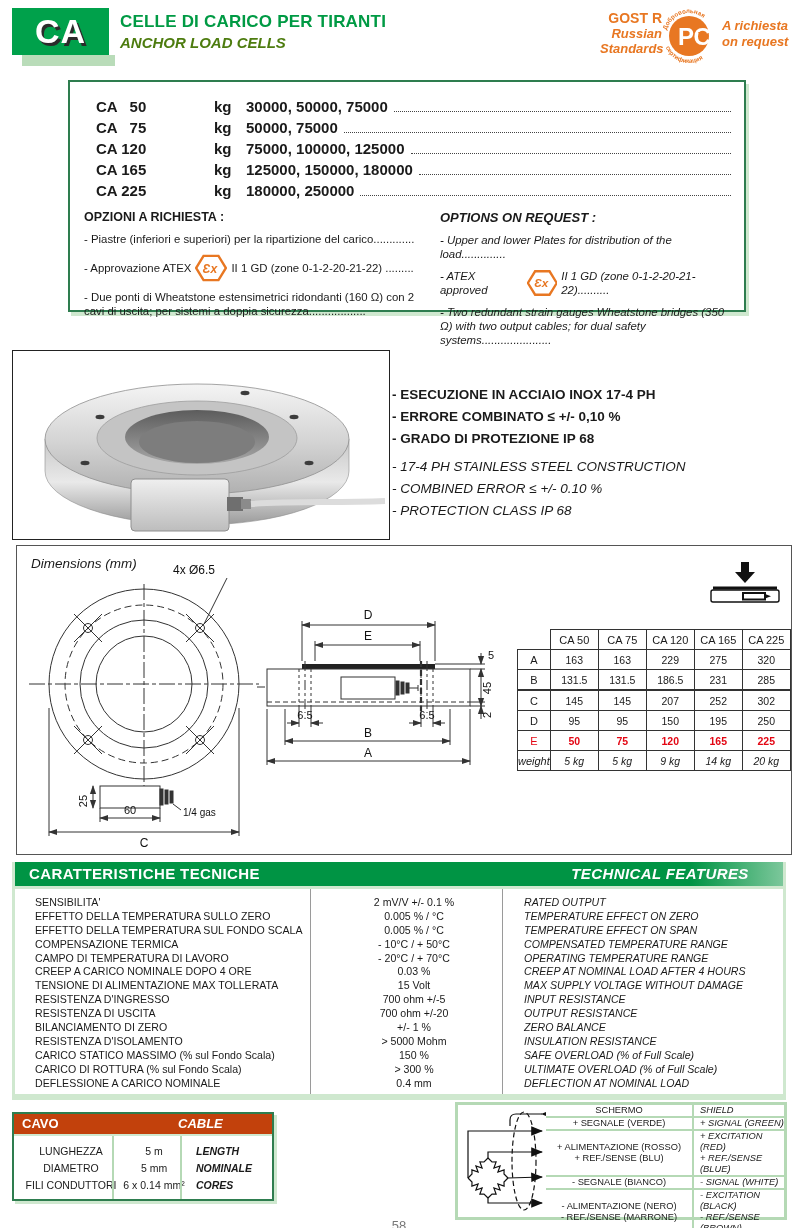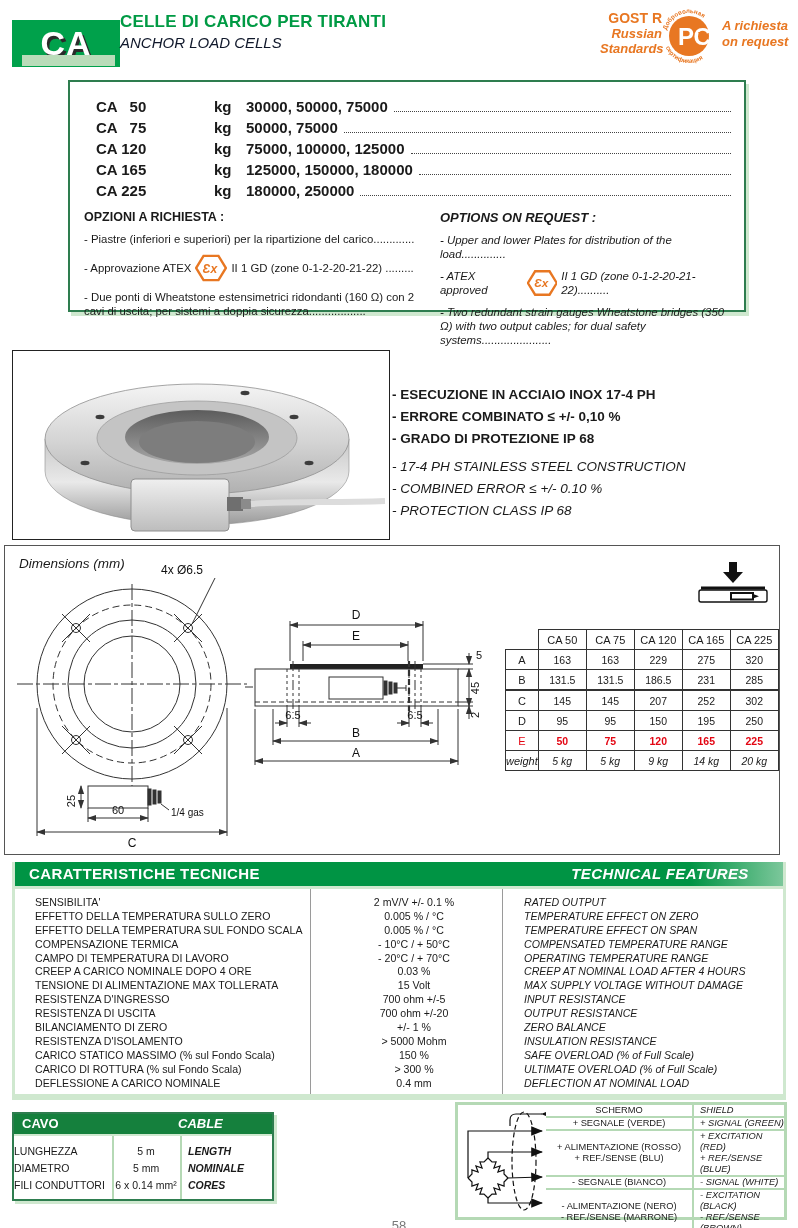--- a/index.html
+++ b/index.html
@@ -4,21 +4,21 @@
 <style>
   html,body{margin:0;padding:0;}
   body{width:798px;height:1228px;overflow:hidden;position:relative;background:#ffffff;
        font-family:"Liberation Sans",sans-serif;color:#1a1a1a;}
   .abs{position:absolute;}
   
   .badge{background:#00A14B;display:flex;align-items:center;justify-content:center;}
   .badge span{font-size:34px;font-weight:bold;color:#fff;text-shadow:2.5px 2.5px 0 #2b2b2b;letter-spacing:1px;}
   .badge-echo{background:#b9dcb9;}
   .title-it{color:#009A44;font-weight:bold;font-size:17px;letter-spacing:.2px;}
-  .title-en{color:#0f172a;font-weight:normal;font-style:italic;font-size:15px;margin-top:2px;}
+  .title-en{color:#4d7c0f;font-weight:bold;font-style:italic;font-size:15px;margin-top:2px;}
   .orange{color:#E87722;}
   .gost1{font-weight:bold;font-size:14px;}
   .gost2{font-weight:bold;font-style:italic;font-size:13px;line-height:15px;}
   .req{font-weight:bold;font-style:italic;font-size:13px;line-height:16px;}
   
   .models-box{border:2px solid #2e7d4f;background:#fff;box-shadow:3px 4px 0 #cfe8cf;}
   .model-row{display:flex;align-items:flex-end;font-weight:bold;font-size:15px;height:21px;}
   .model-code{width:118px;white-space:pre;}
   .model-unit{width:32px;}
   .model-caps{white-space:nowrap;}
@@ -51,43 +51,43 @@
   .spec-head .t-it{position:absolute;left:14px;top:3px;color:#fff;font-weight:bold;font-size:15px;letter-spacing:.4px;}
   .spec-head .t-en{position:absolute;left:500px;width:290px;text-align:center;top:3px;color:#fff;font-weight:bold;font-style:italic;font-size:15px;letter-spacing:.4px;}
   .spec-body{position:relative;padding:6px 0 5px 0;}
   .spec-row{display:flex;height:13.9px;align-items:center;font-size:10.6px;}
   .spec-row .c-it{width:283px;padding-left:20px;white-space:nowrap;}
   .spec-row .c-val{width:192px;text-align:center;white-space:nowrap;}
   .spec-row .c-en{flex:1;padding-left:14px;font-style:italic;white-space:nowrap;}
   .vline{position:absolute;top:0;bottom:0;width:1px;background:#9a9a9a;}
   
   .cable{border:2px solid #2e7d4f;background:#fff;box-shadow:3px 3px 0 #cfe8cf;}
-  .cable-head{height:20px;background:#15803d;position:relative;border-bottom:2px solid #cfe8cf;}
+  .cable-head{height:20px;background:#c2410c;position:relative;border-bottom:2px solid #cfe8cf;}
   .cable-head .t-it{position:absolute;left:8px;top:2px;color:#fff;font-weight:bold;font-size:13px;}
   .cable-head .t-en{position:absolute;left:164px;top:2px;color:#fff;font-weight:bold;font-style:italic;font-size:13px;}
   .cable-body{position:relative;padding:6px 0;}
   .cable-row{display:flex;height:17px;align-items:center;font-size:10.5px;}
-  .cable-row .c1{width:98px;}
+  .cable-row .c1{width:98px;padding-left:8px;text-align:center;}
   .cable-row .c2{width:68px;text-align:center;}
   .cable-row .c3{flex:1;padding-left:8px;font-style:italic;font-weight:bold;}
   
   .wiring{border:3px solid #b5d9b5;background:#fff;display:flex;}
   .wire-table{flex:1;display:flex;flex-direction:column;}
   .wire-row{display:flex;border-top:2px solid #b5d9b5;flex:1;}
   .wire-row:first-child{border-top:none;}
   .wire-row .wc{display:flex;align-items:center;justify-content:center;font-size:9.3px;white-space:pre-line;text-align:center;line-height:11px;}
   .wire-row .wit{width:146px;border-right:2px solid #b5d9b5;}
   .wire-row .wen{flex:1;justify-content:flex-start;padding-left:6px;text-align:left;font-style:italic;}
   .pagenum{font-size:13px;color:#777;}
   svg text{font-family:"Liberation Sans",sans-serif;}
 </style>
 </head>
 <body>
 
-<div class="abs badge" style="left:12px;top:20px;width:108px;height:47px;">
+<div class="abs badge" style="left:12px;top:8px;width:97px;height:47px;">
   <span>CA</span>
 </div>
 <div class="abs badge-echo" style="left:22px;top:55px;width:93px;height:11px;"></div>
 
 <div class="abs" style="left:120px;top:12px;">
   <div class="title-it">CELLE DI CARICO PER TIRANTI</div>
   <div class="title-en">ANCHOR LOAD CELLS</div>
 </div>
 
 <div class="abs orange" style="left:600px;top:10px;text-align:right;width:62px;">
@@ -219,21 +219,21 @@
   <div>- ESECUZIONE IN ACCIAIO INOX 17-4 PH</div>
   <div>- ERRORE COMBINATO ≤ +/- 0,10 %</div>
   <div>- GRADO DI PROTEZIONE  IP 68</div>
 </div>
 <div class="abs feat-en" style="left:392px;top:456px;">
   <div>- 17-4 PH STAINLESS STEEL CONSTRUCTION</div>
   <div>- COMBINED ERROR  ≤ +/- 0.10 %</div>
   <div>- PROTECTION CLASS  IP 68</div>
 </div>
 
-<div class="abs dim-box" style="left:4px;top:545px;width:774px;height:308px;">
+<div class="abs dim-box" style="left:16px;top:545px;width:774px;height:308px;">
   <div class="abs dim-caption" style="left:14px;top:10px;">Dimensions (mm)</div>
 
   <svg class="abs" style="left:6px;top:12px;" width="240" height="292" viewBox="0 0 240 292">
     <defs>
       <marker id="ar1" viewBox="0 0 10 10" refX="9" refY="5" markerWidth="9" markerHeight="9" orient="auto-start-reverse">
         <path d="M0,1.5 L10,5 L0,8.5 z" fill="#333"></path>
       </marker>
     </defs>
     <g stroke="#333" fill="none" stroke-width="1">
       <circle cx="121" cy="126" r="95"></circle>

